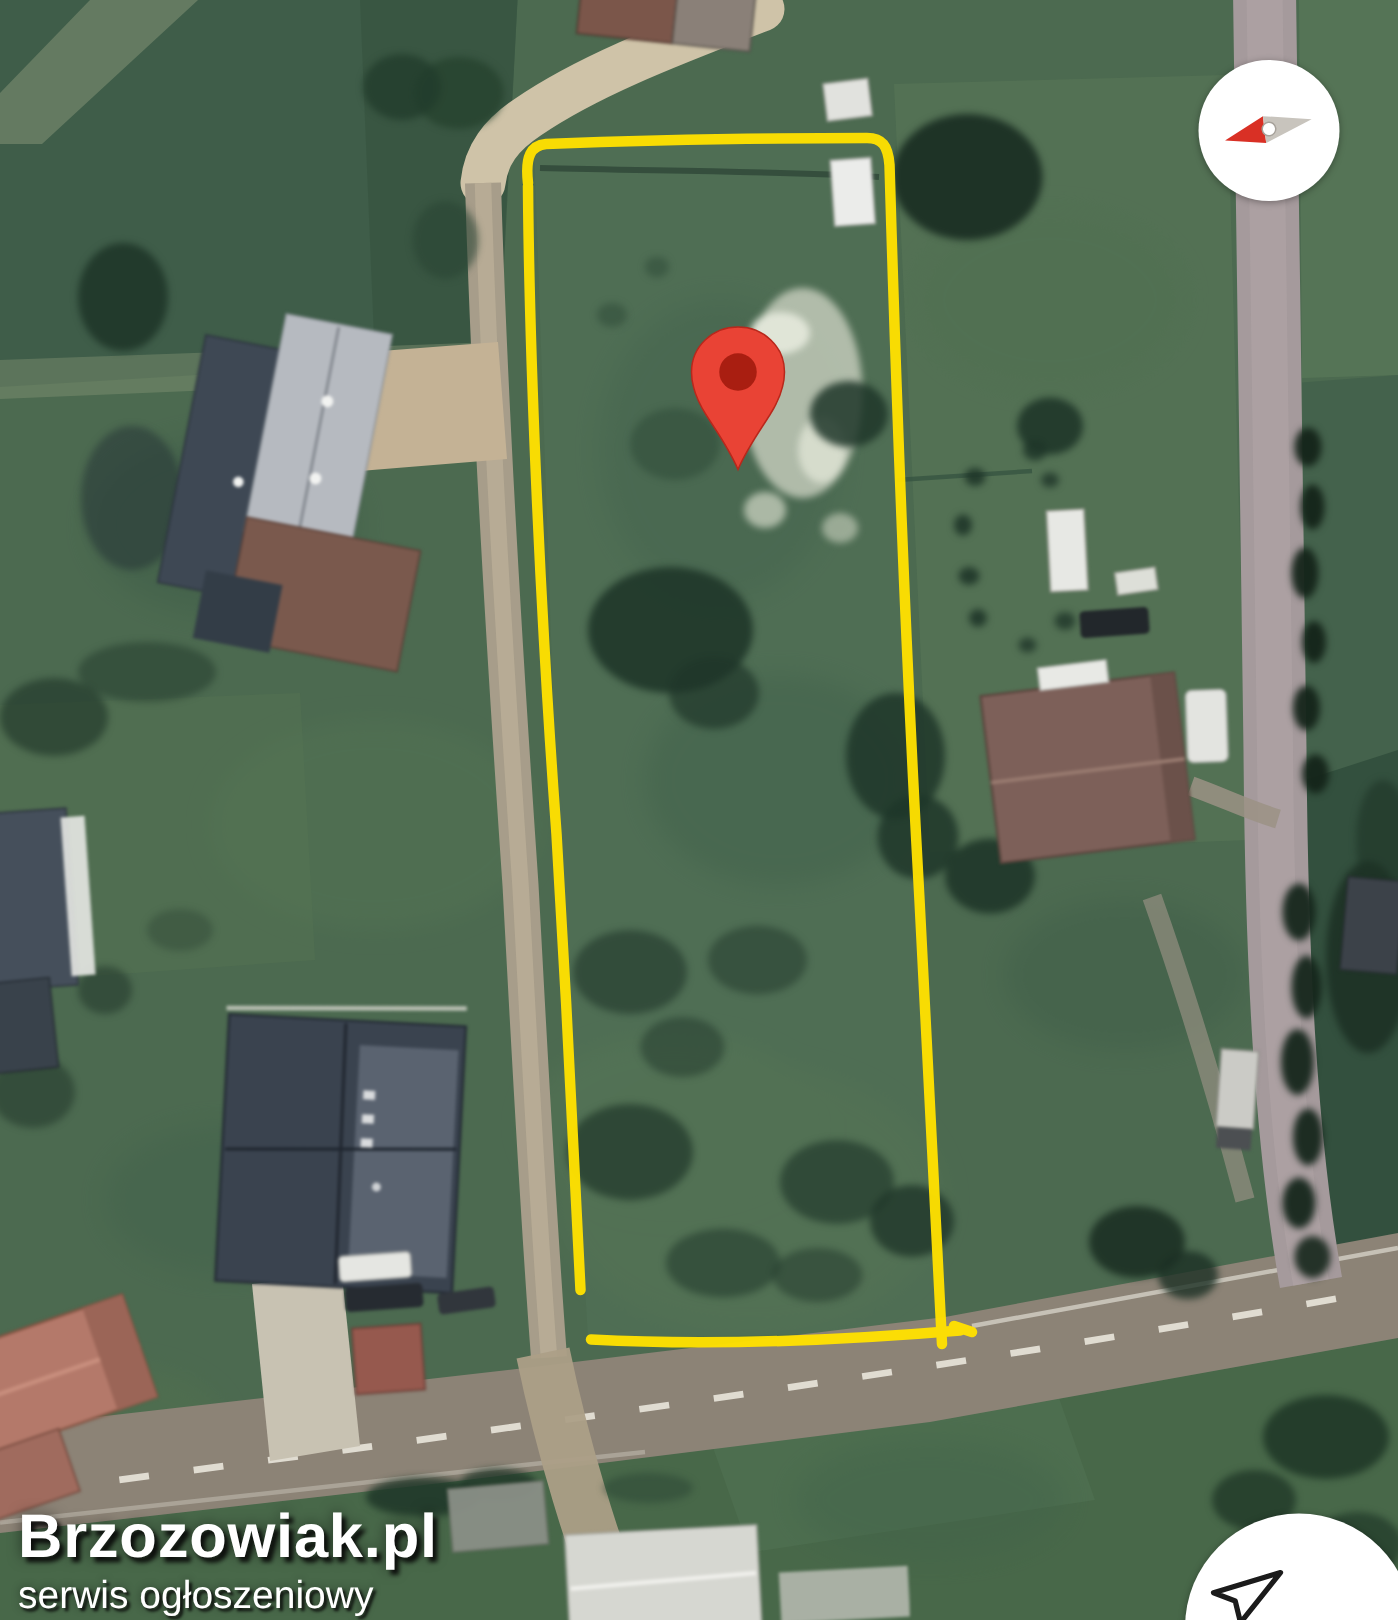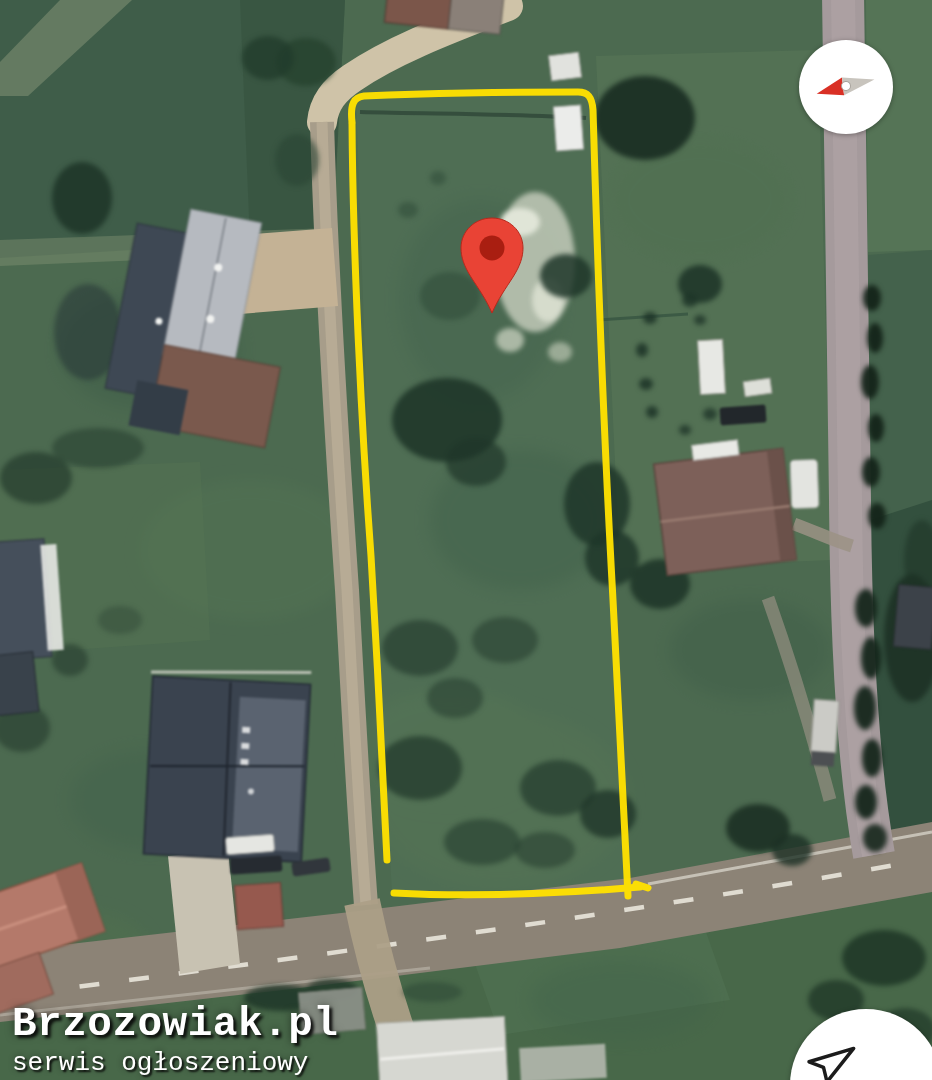--- a/index.html
+++ b/index.html
@@ -1,18 +1,18 @@
 <!DOCTYPE html>
 <html><head>
 <meta charset="utf-8">
 <style>
   html,body{margin:0;padding:0;background:#1d1d1d;}
   .screen{
     position:relative;width:932px;height:1080px;overflow:hidden;
-    background:#3b82f6;font-family:Liberation Mono, monospace;
+    background:#3b82f6;font-family:Liberation Sans, sans-serif;
   }
   svg.map{position:absolute;left:0;top:0;display:block;}
   .soft{filter:blur(2.5px);}
   .soft2{filter:blur(8px);}
   .softer{filter:blur(1.2px);}
   .btn{
     position:absolute;background:#fff;border-radius:50%;
     box-shadow:0 1px 5px rgba(0,0,0,.35);
     display:flex;align-items:center;justify-content:center;cursor:pointer;
   }

